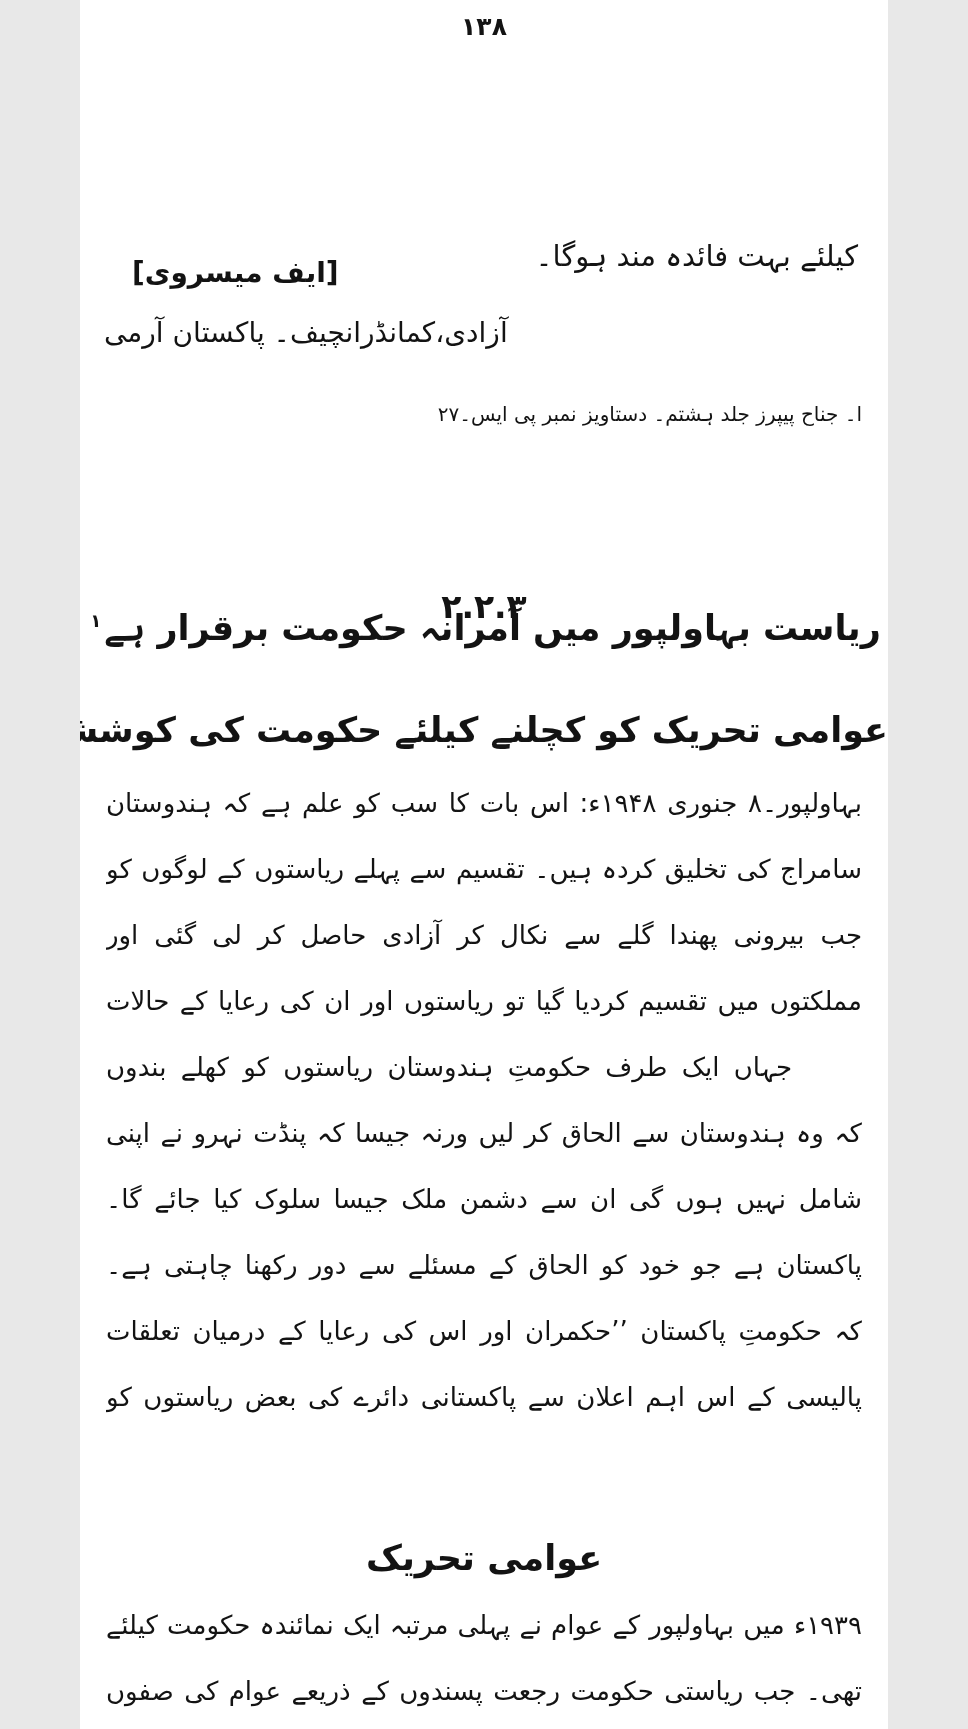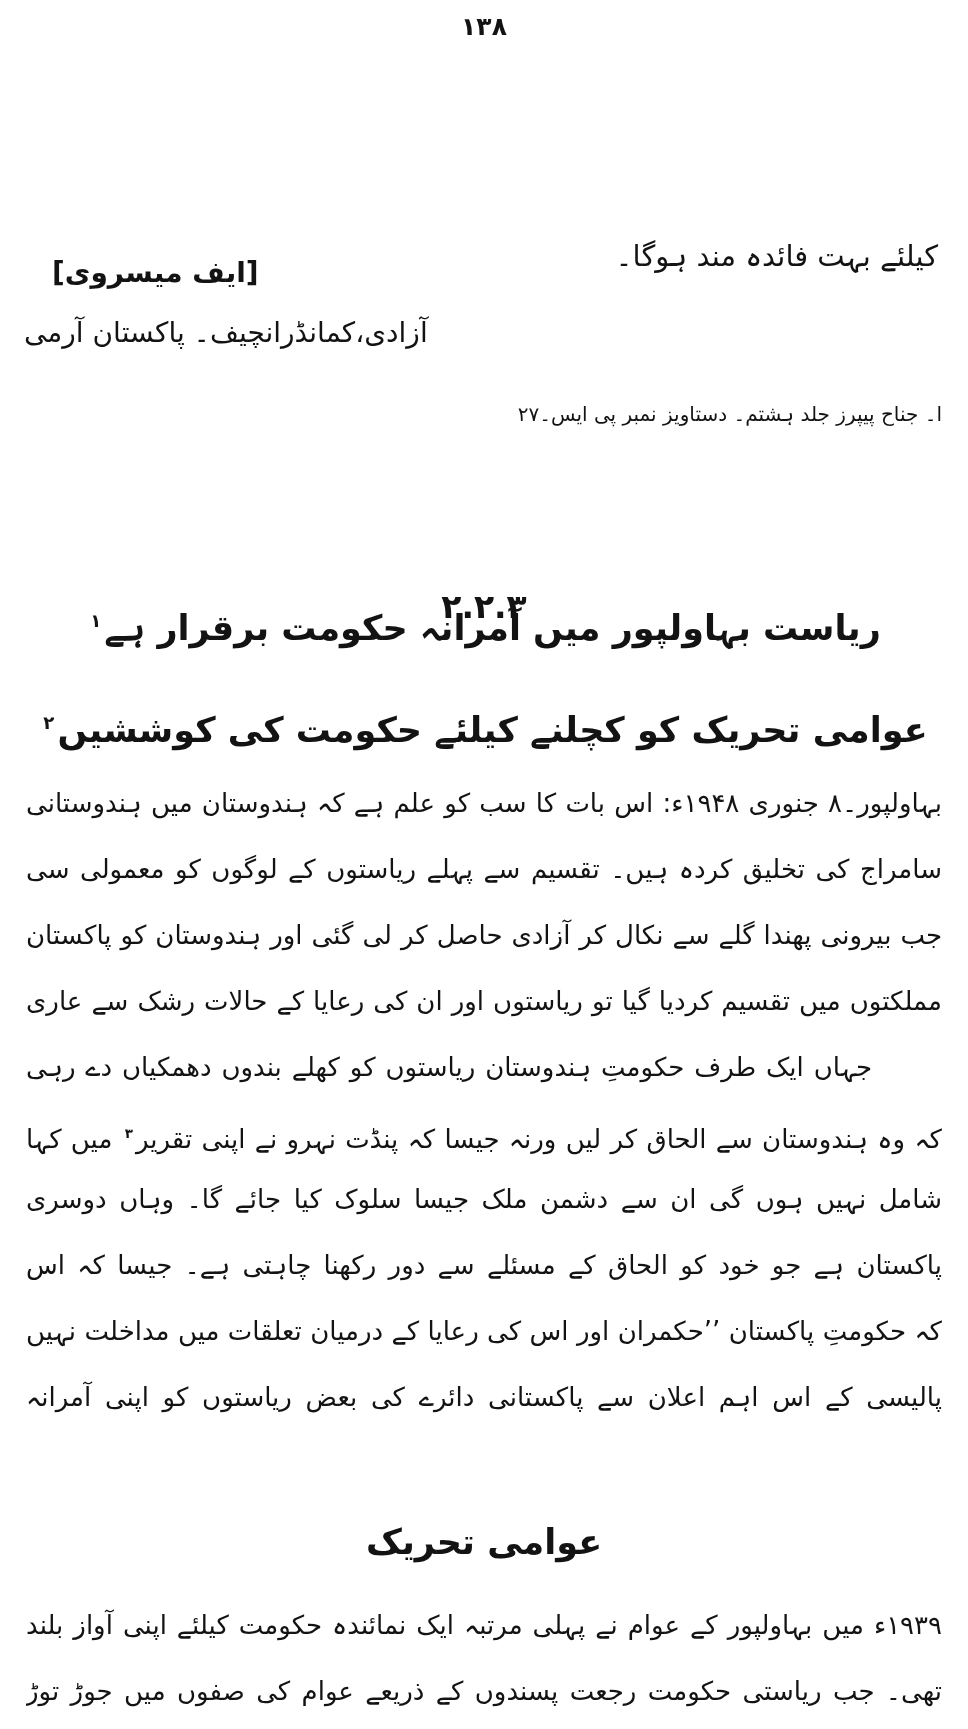--- a/index.html
+++ b/index.html
@@ -1,18 +1,18 @@
 <!DOCTYPE html>
 <html lang="ur" dir="rtl"><head>
 <meta charset="utf-8">
 <style>
   html,body{margin:0;padding:0;background:#e8e8e8;}
   .page{
     position:relative;
-    width:968px;height:1729px;
+    width:808px;height:1729px;
     margin:0 auto;
     background:#ffffff;
     color:#131313;
     font-family:"DejaVu Sans", sans-serif;
     direction:rtl;
     overflow:hidden;
   }
   .page-number{
     position:absolute;top:12px;left:0;right:0;
     text-align:center;font-size:25px;font-weight:bold;
@@ -56,21 +56,21 @@
   .line{
     height:66px;line-height:66px;
     font-size:26px;
     text-align:justify;text-align-last:justify;
     overflow:hidden;
   }
   .line.para-end{text-align-last:right;}
   .line.indent-start{padding-right:70px;}
   .line.indent-end{padding-right:170px;text-align-last:right;}
   .subheading{
-    position:absolute;top:1522px;left:0;right:0;margin:0;
+    position:absolute;top:1522px;left:0;right:0;margin:16px;
     text-align:center;font-size:35px;font-weight:bold;
   }
   .para3-block{
     position:absolute;top:1592px;left:26px;right:26px;
   }
 </style>
 </head>
 <body>
 
 <div class="page">

